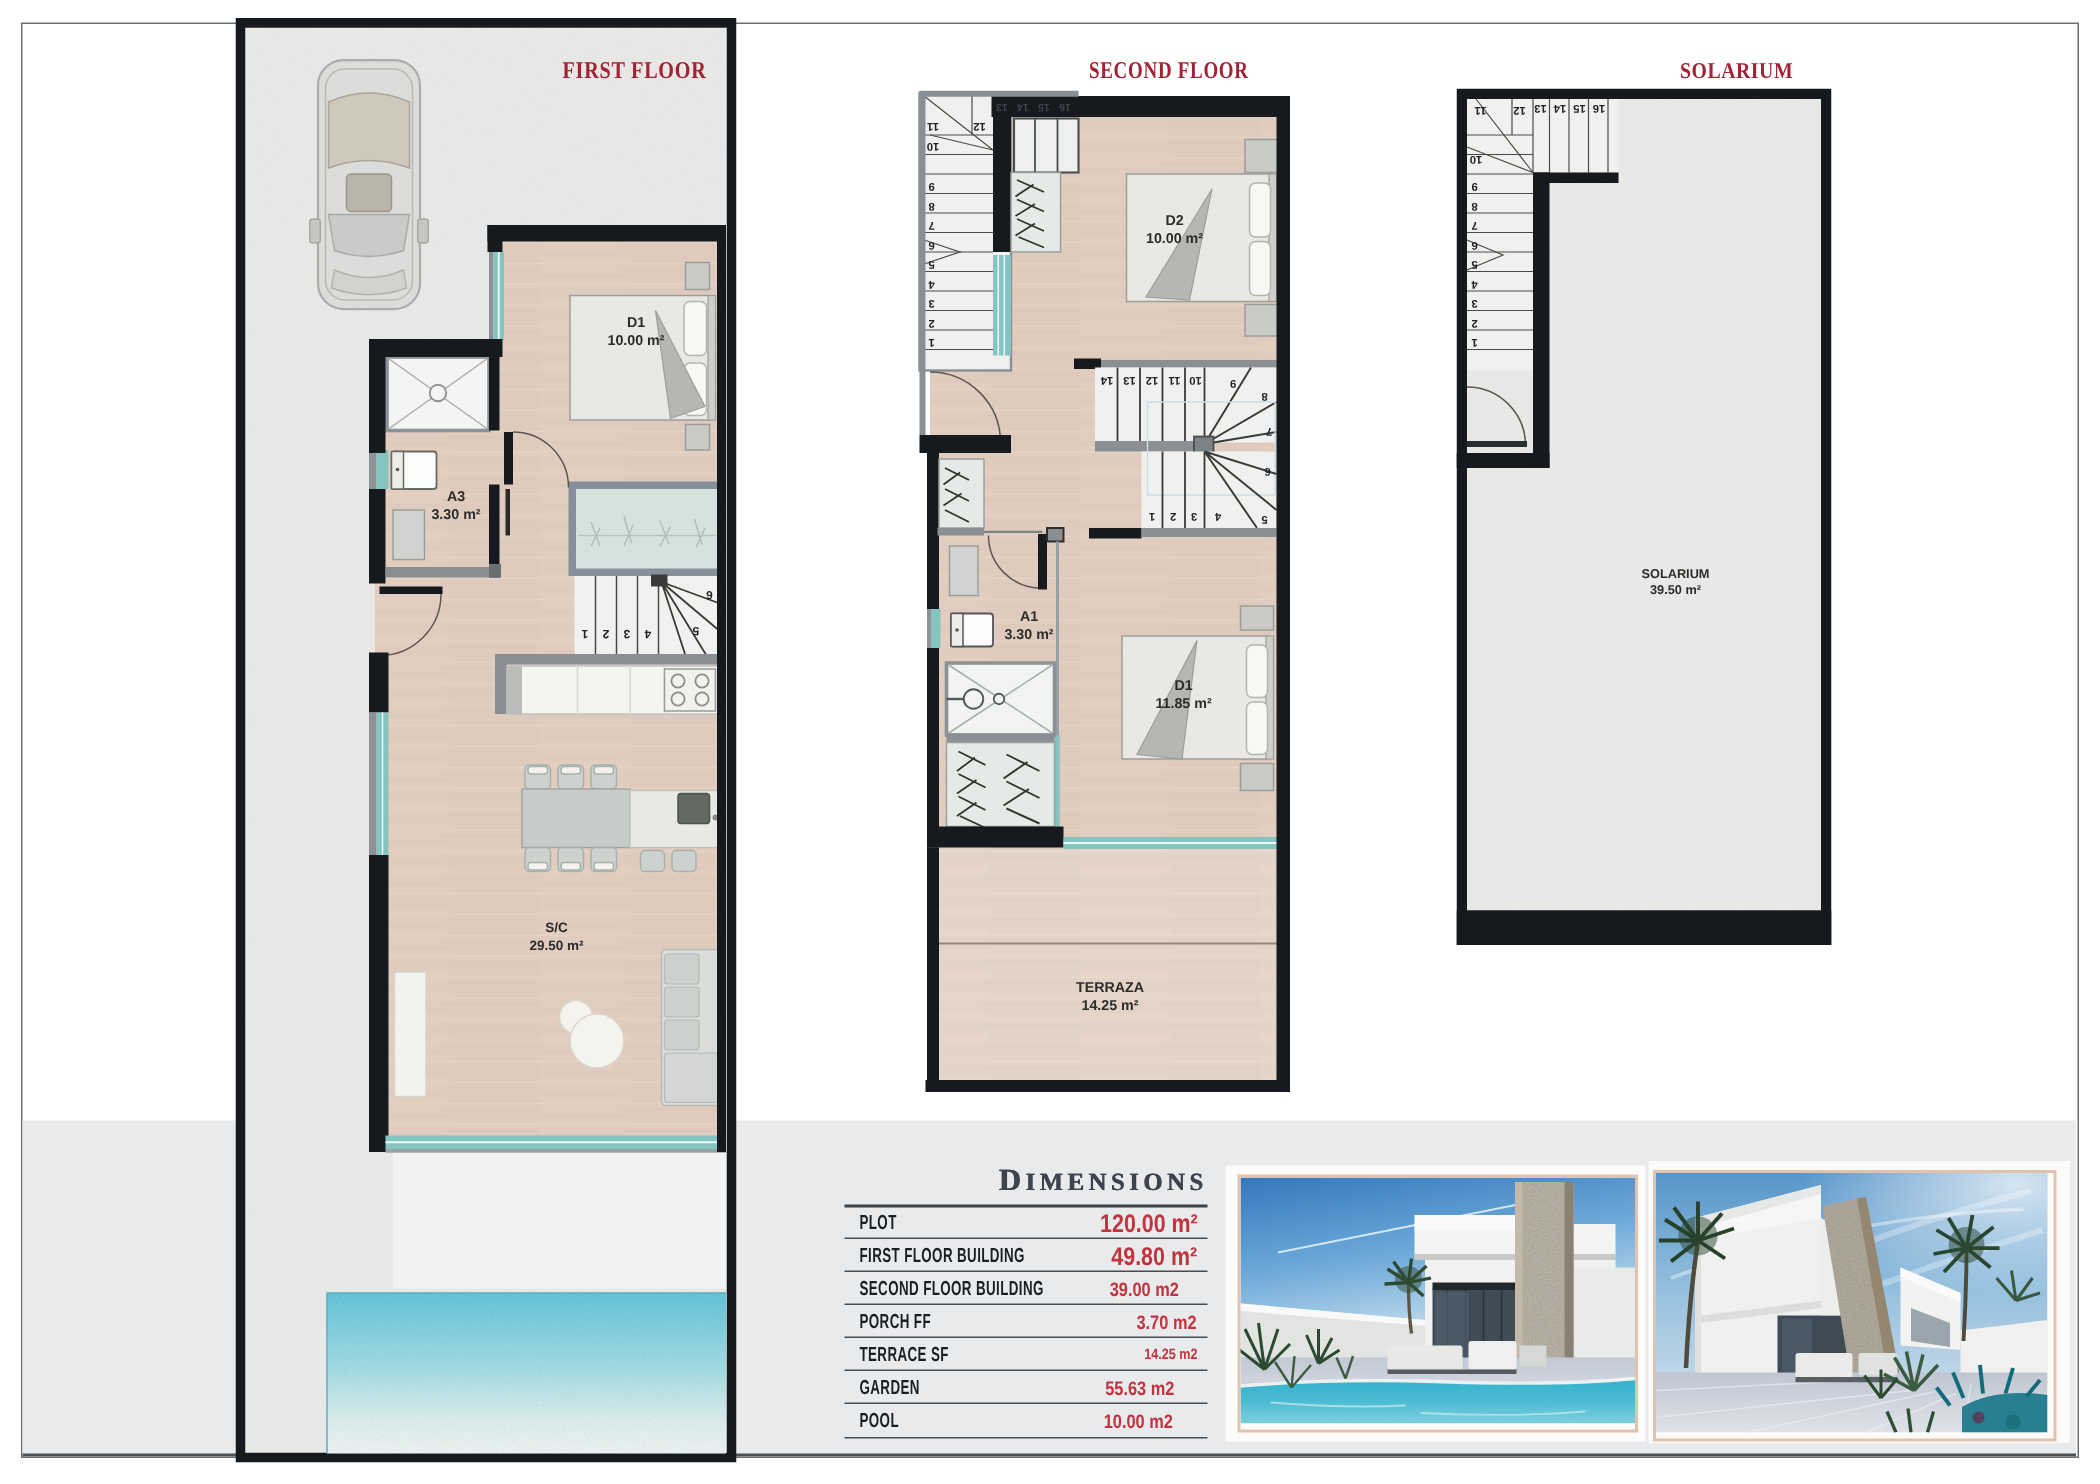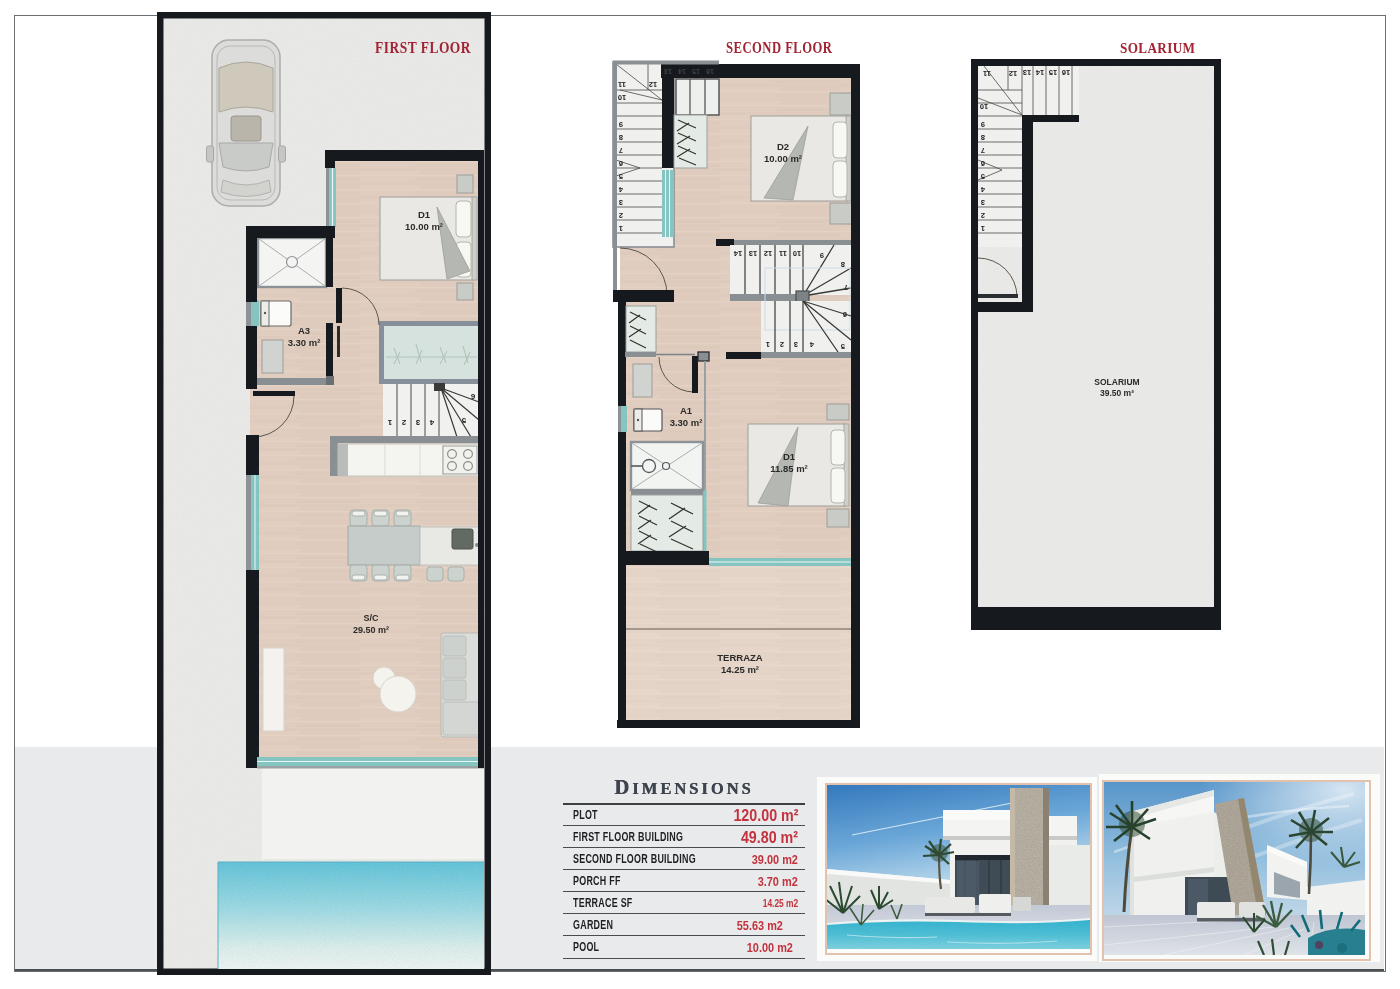--- a/index.html
+++ b/index.html
@@ -15,45 +15,45 @@
 <div class="abs" style="left:14px;top:15px;width:1370px;height:955px;border:1px solid #6a6f73"></div>
 
 <div class="abs" style="left:15px;top:747px;width:1369px;height:222px;background:#e8eaeb;border-bottom:2px solid #4a4f52"></div>
 
 <div class="title" style="left:375px;top:39px;font-size:16px;letter-spacing:.6px;transform:scaleX(.84);transform-origin:left top">FIRST FLOOR</div>
 
 <div class="title" style="left:726px;top:39px;font-size:16px;letter-spacing:.6px;transform:scaleX(.79);transform-origin:left top">SECOND FLOOR</div>
 
 <div class="title" style="left:1120px;top:40px;font-size:15px;letter-spacing:.4px;transform:scaleX(.88);transform-origin:left top">SOLARIUM</div>
 
-<div class="abs" style="left:563px;top:777px;width:242px;text-align:center;font-family:'Liberation Serif',serif;font-weight:bold;color:#3d444d;letter-spacing:3px;font-size:20.5px;text-shadow:.4px 0 0 #3d444d;line-height:20px">D<span style="font-size:16.5px">IMENSIONS</span></div>
+<div class="abs" style="left:563px;top:777px;width:242px;text-align:right;font-family:'Liberation Serif',serif;font-weight:bold;color:#3d444d;letter-spacing:3px;font-size:20.5px;text-shadow:.4px 0 0 #3d444d;line-height:20px">D<span style="font-size:16.5px">IMENSIONS</span></div>
 
 <div class="abs" style="left:563px;top:803px;width:242px">
   <div class="abs" style="left:0;top:0;width:242px;height:2px;background:#3c4145"></div>
   <div class="abs" style="left:0;top:22px;width:242px;height:1.4px;background:#484c50"></div>
   <div class="abs" style="left:0;top:44px;width:242px;height:1.4px;background:#484c50"></div>
   <div class="abs" style="left:0;top:66px;width:242px;height:1.4px;background:#484c50"></div>
   <div class="abs" style="left:0;top:88px;width:242px;height:1.4px;background:#484c50"></div>
   <div class="abs" style="left:0;top:110px;width:242px;height:1.4px;background:#484c50"></div>
   <div class="abs" style="left:0;top:132px;width:242px;height:1.4px;background:#484c50"></div>
   <div class="abs" style="left:0;top:155px;width:242px;height:1.4px;background:#484c50"></div>
   <div class="abs rowlab" style="left:10px;top:2px;font-size:13.5px;line-height:19px">PLOT</div>
   <div class="abs" style="right:7px;top:3px;font-size:17px;line-height:19px"><span class="rowval">120.00 m²</span></div>
   <div class="abs rowlab" style="left:10px;top:24px;font-size:13.5px;line-height:19px">FIRST FLOOR BUILDING</div>
   <div class="abs" style="right:7px;top:25px;font-size:17px;line-height:19px"><span class="rowval">49.80 m²</span></div>
   <div class="abs rowlab" style="left:10px;top:46px;font-size:13.5px;line-height:19px">SECOND FLOOR BUILDING</div>
-  <div class="abs" style="right:7px;top:47px;font-size:13px;line-height:19px"><span class="rowval">39.00 m2</span></div>
+  <div class="abs" style="right:19px;top:47px;font-size:13px;line-height:19px"><span class="rowval">39.00 m2</span></div>
   <div class="abs rowlab" style="left:10px;top:68px;font-size:13.5px;line-height:19px">PORCH FF</div>
   <div class="abs" style="right:7px;top:69px;font-size:13px;line-height:19px"><span class="rowval">3.70 m2</span></div>
   <div class="abs rowlab" style="left:10px;top:90px;font-size:13.5px;line-height:19px">TERRACE SF</div>
   <div class="abs" style="right:7px;top:91px;font-size:10px;line-height:19px"><span class="rowval">14.25 m2</span></div>
   <div class="abs rowlab" style="left:10px;top:112px;font-size:13.5px;line-height:19px">GARDEN</div>
   <div class="abs" style="right:22px;top:113px;font-size:13px;line-height:19px"><span class="rowval">55.63 m2</span></div>
   <div class="abs rowlab" style="left:10px;top:134px;font-size:13.5px;line-height:19px">POOL</div>
-  <div class="abs" style="right:12px;top:135px;font-size:13px;line-height:19px"><span class="rowval">10.00 m2</span></div>
+  <div class="abs" style="right:23px;top:135px;font-size:13px;line-height:19px"><span class="rowval">10.00 m2</span></div>
 </div>
 
 <svg class="abs" style="left:157px;top:12px" width="334" height="963" viewBox="157 12 334 963">
 <defs>
 <filter id="nz" x="0%" y="0%" width="100%" height="100%">
         <feTurbulence type="fractalNoise" baseFrequency="0.9" numOctaves="2"></feTurbulence>
         <feColorMatrix type="saturate" values="0"></feColorMatrix>
       </filter>
 <pattern id="wd" width="120" height="14" patternUnits="userSpaceOnUse">
 <rect width="120" height="14" fill="#e0cdbf"></rect>

